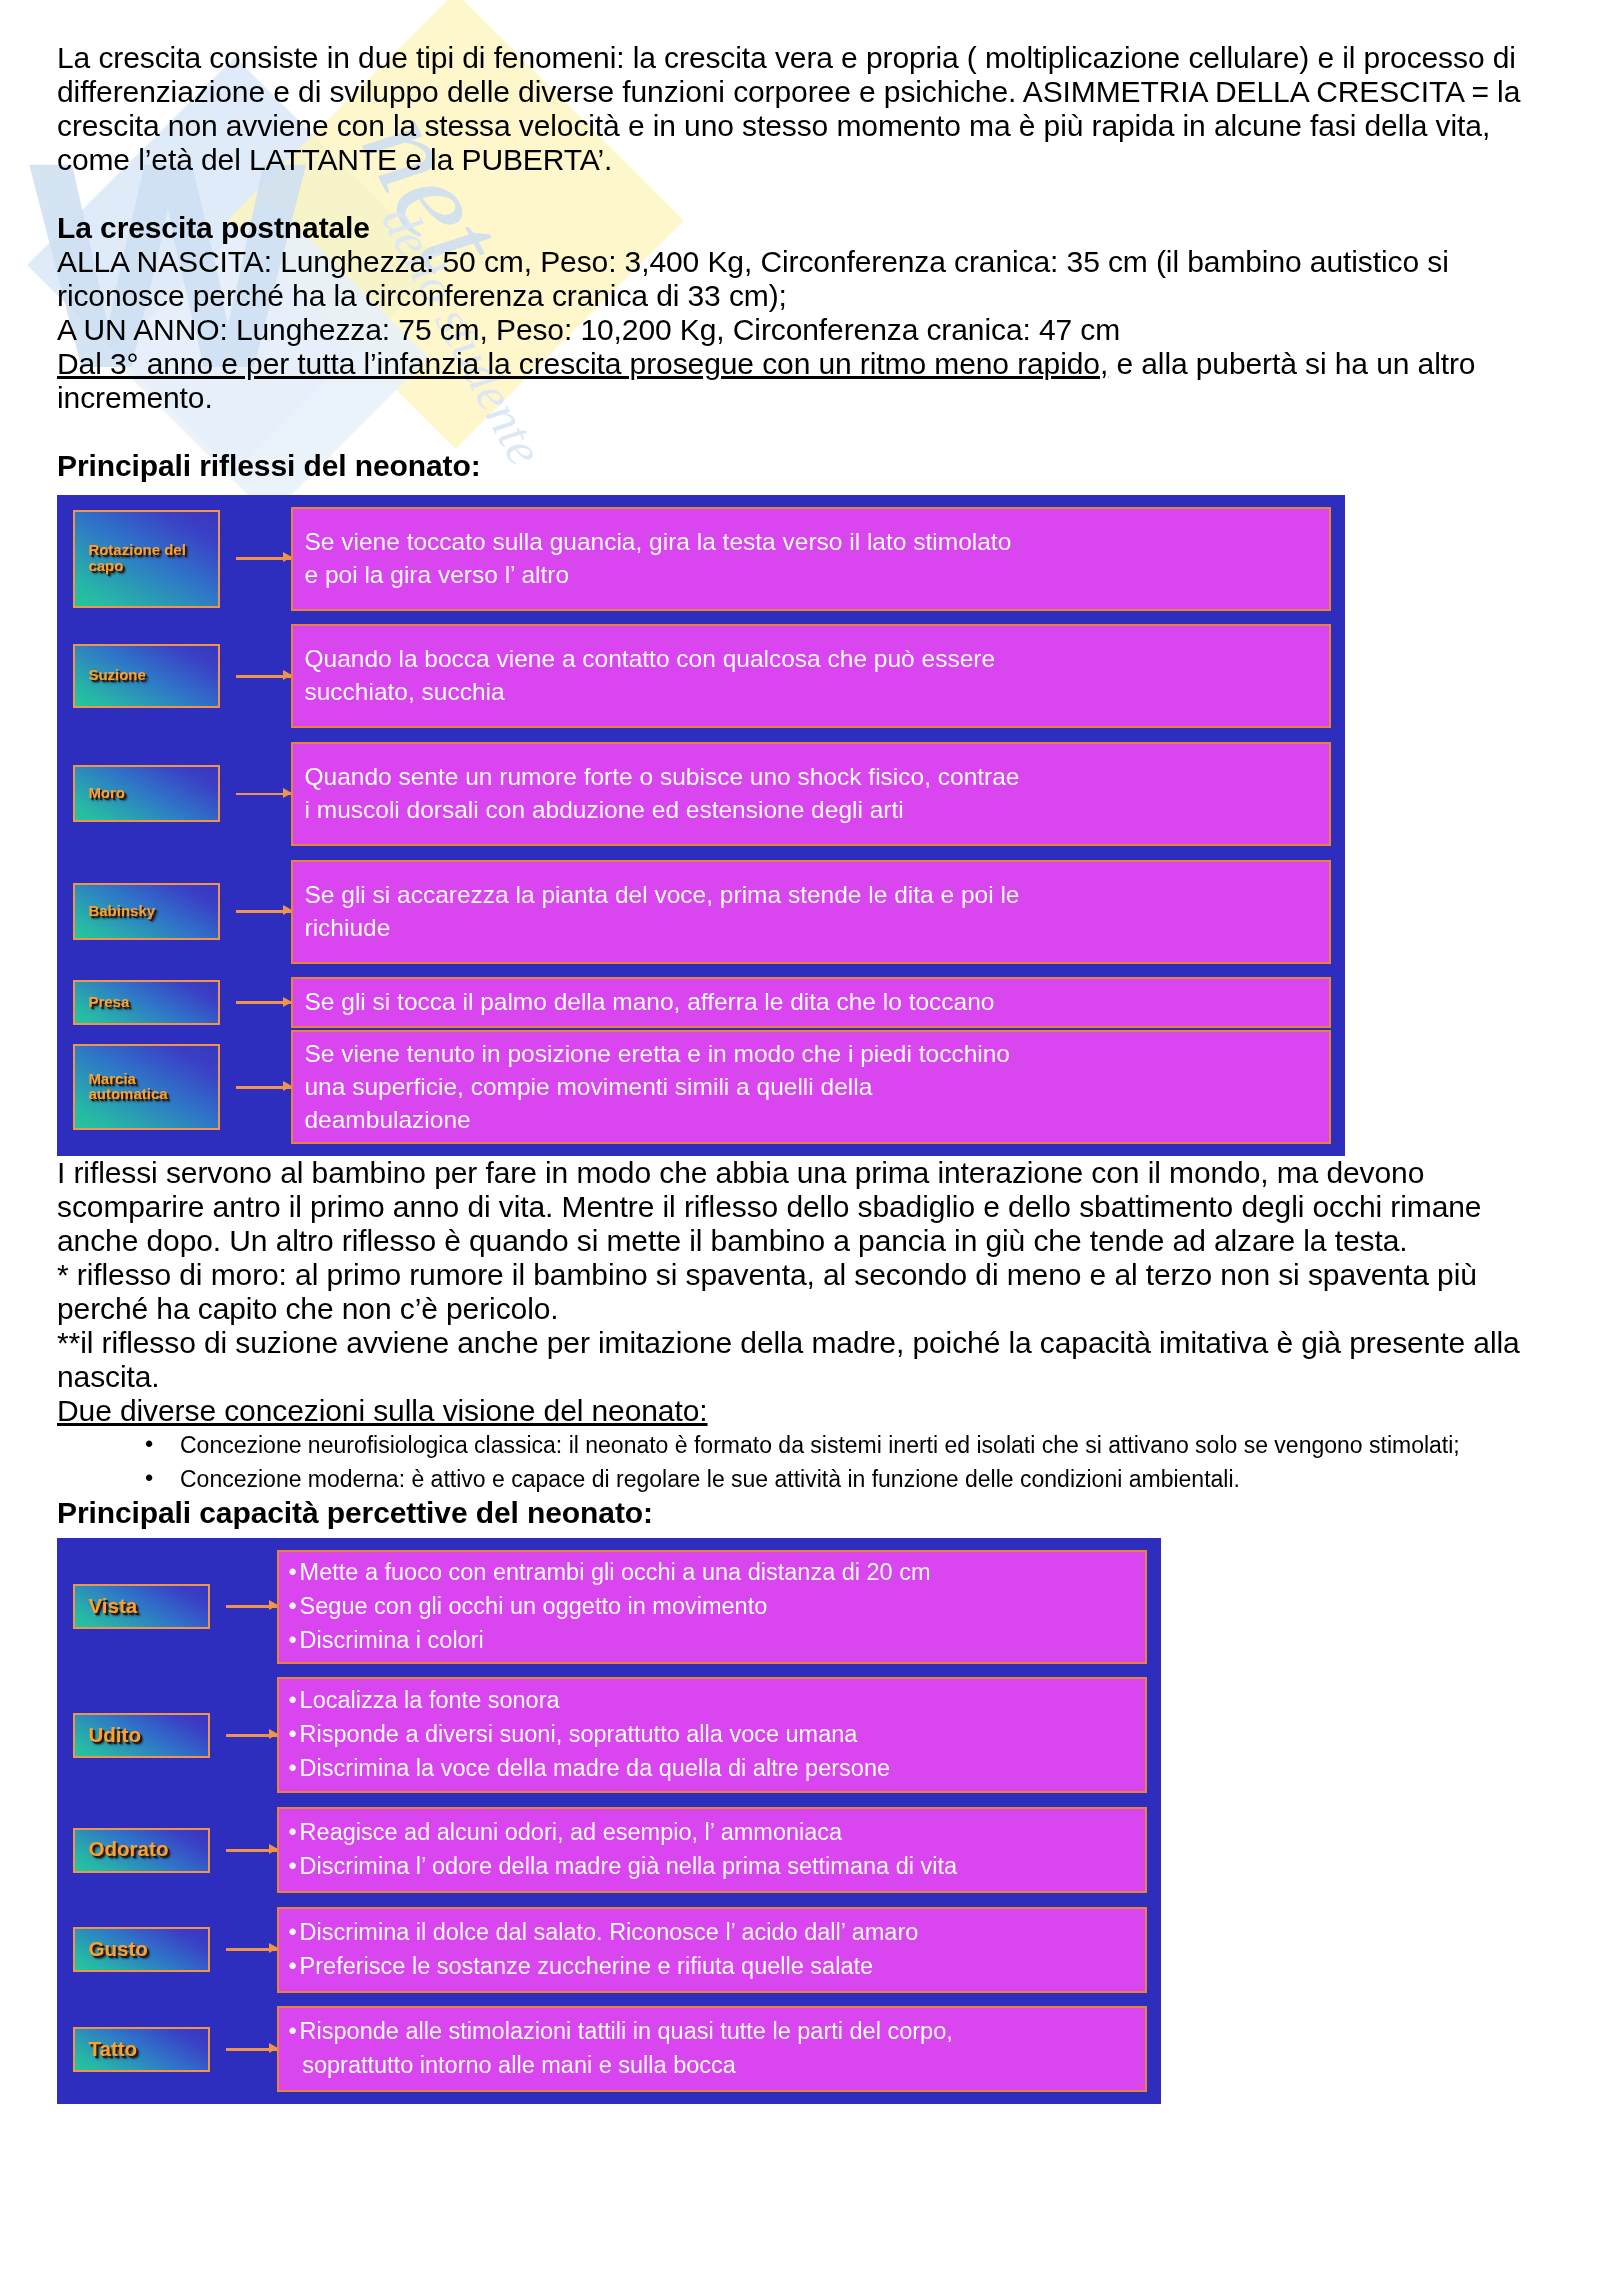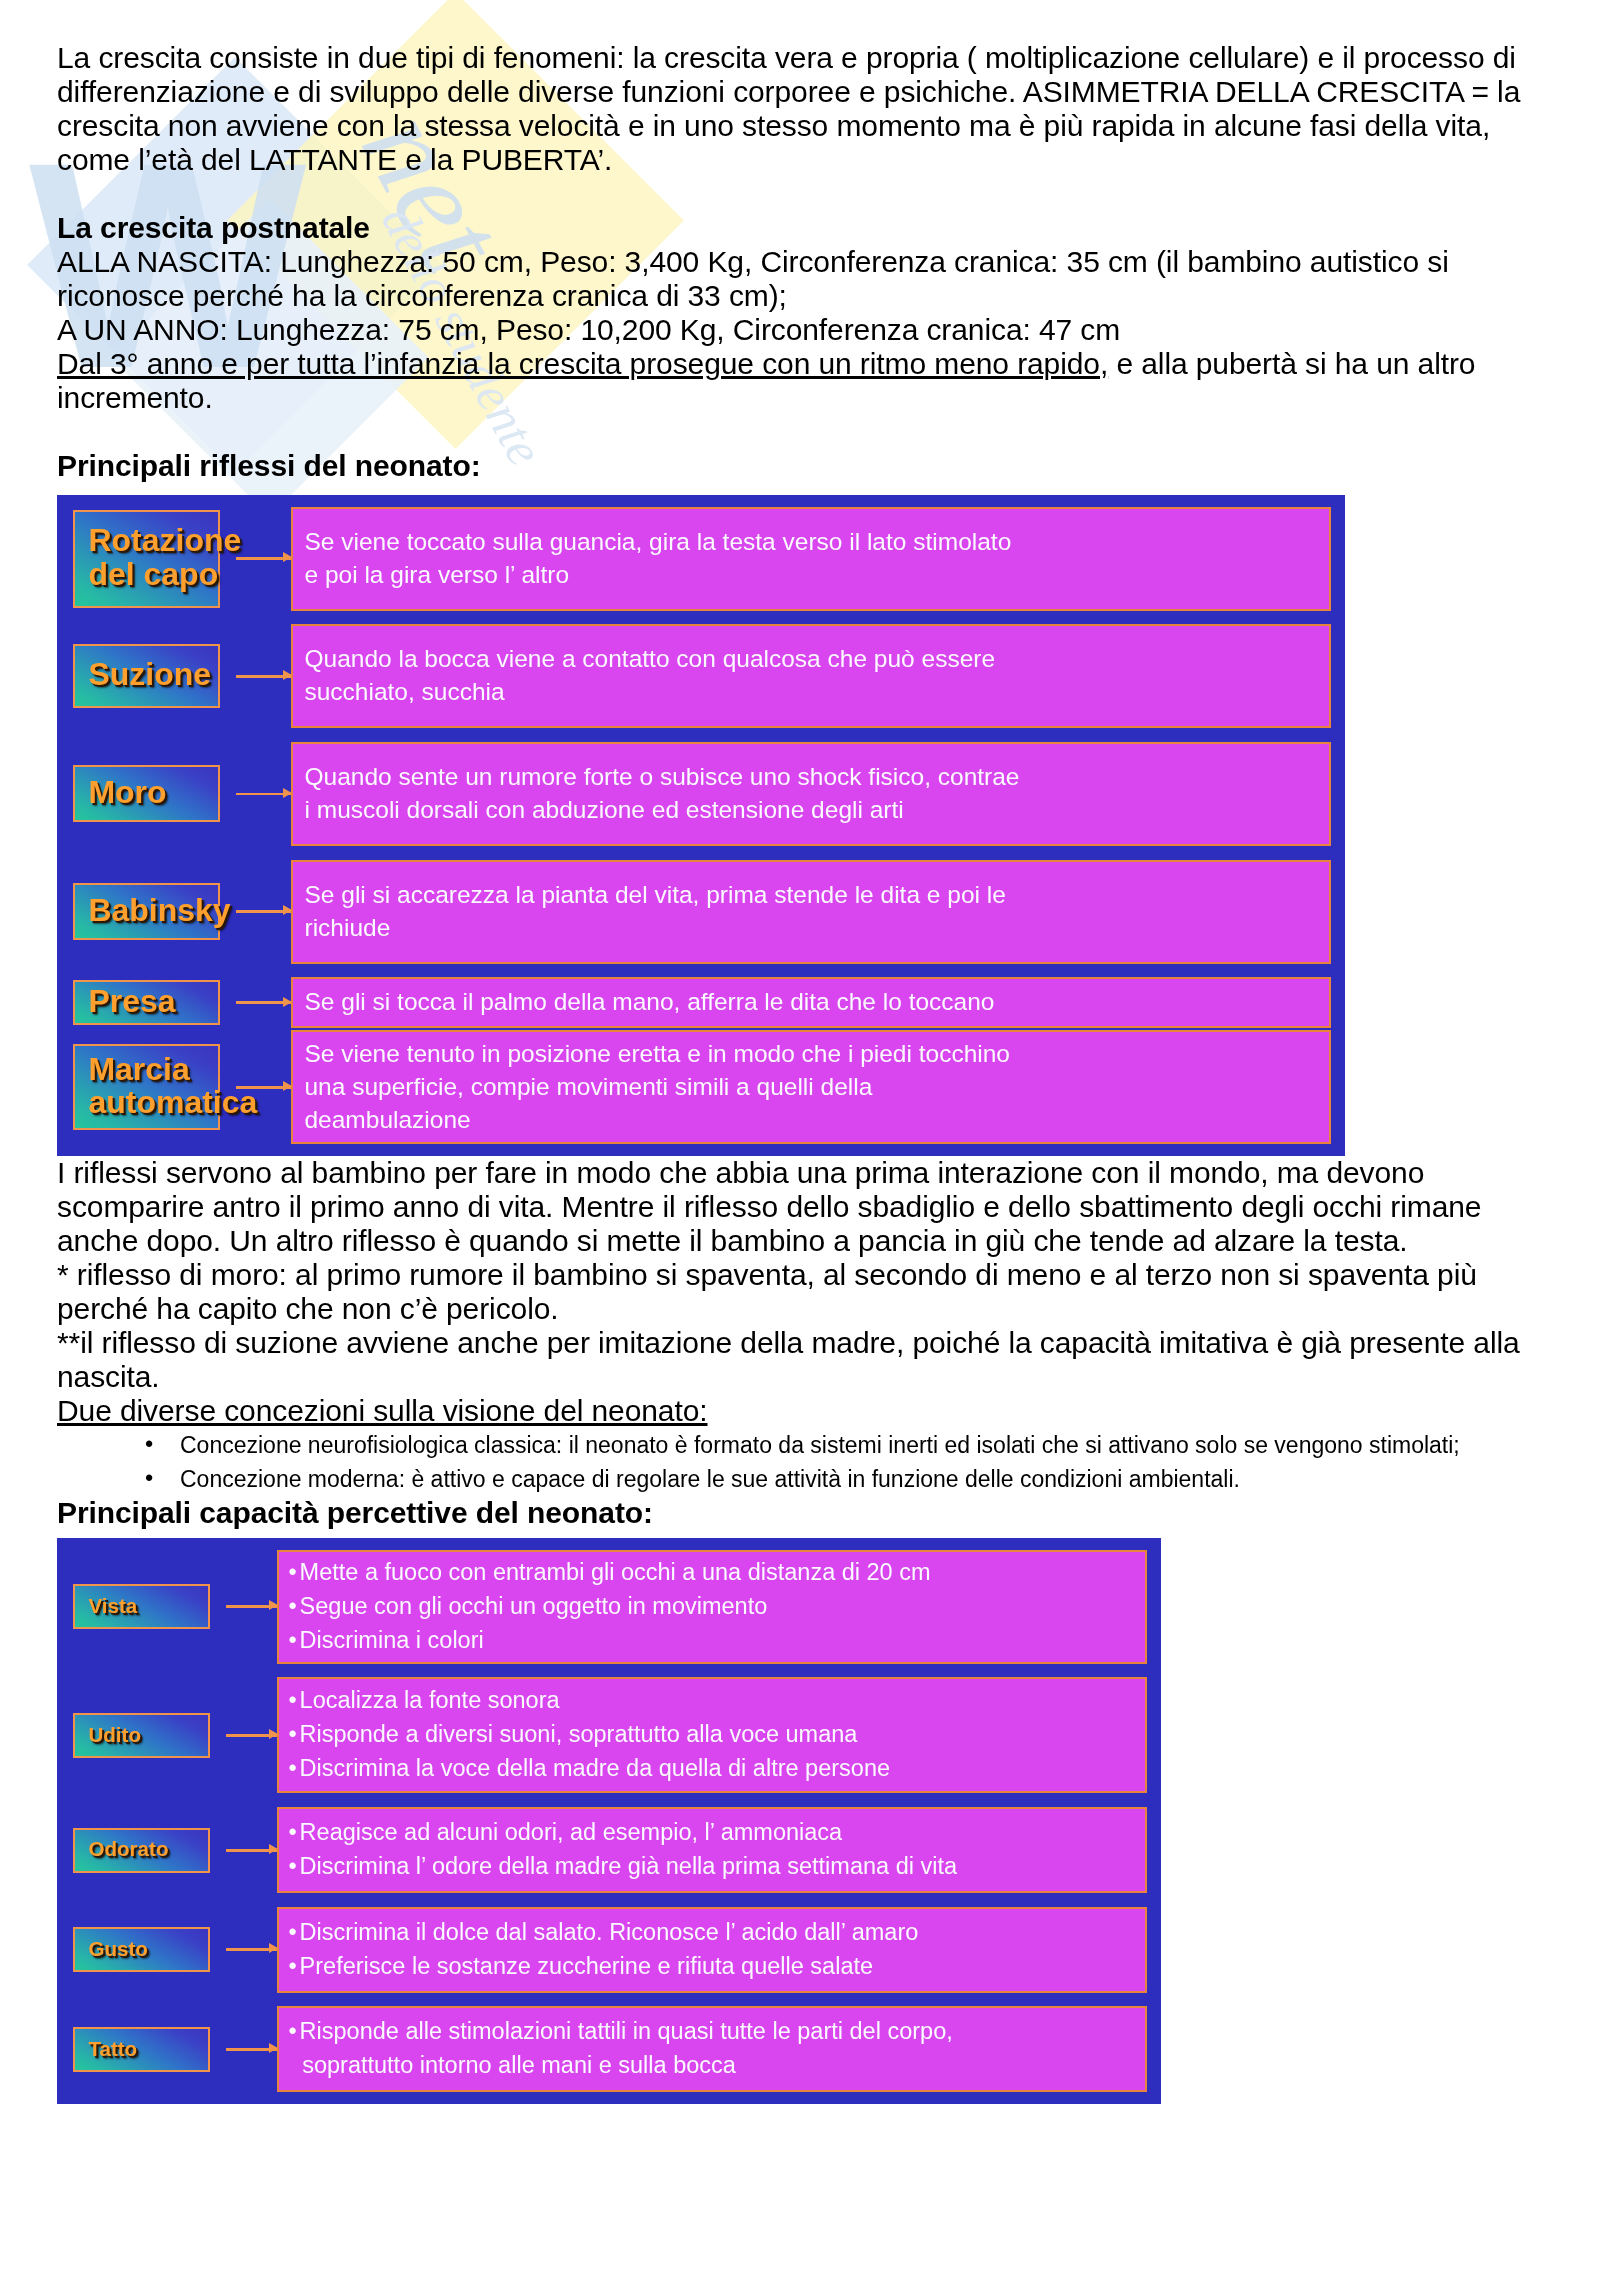--- a/index.html
+++ b/index.html
@@ -187,21 +187,21 @@
   }
   .dtext p {
     margin: 0;
     font-family: "Liberation Sans", sans-serif;
     color: #fafaff;
   }
 
   
   .one .dlabelcell { width: 163px; }
   .one .dlabel { width: 147px; }
-  .one .dlabel span { font-size: 32px; }
+  .one .dlabel span { font-size: 15px; }
   .one .connector { width: 55px; }
   .one .dtext { padding: 8.8px 11.8px 10.8px 11.8px; }
   .one .dtext p { font-size: 24.5px; line-height: 33px; }
 
   .one .drow.r1 { height: 104px; margin-bottom: 13.7px; }
   .one .drow.r1 .dlabel { height: 98px; }
   .one .drow.r2 { height: 104px; margin-bottom: 13.7px; }
   .one .drow.r2 .dlabel { height: 64px; }
   .one .drow.r3 { height: 104px; margin-bottom: 13.7px; }
   .one .drow.r3 .dlabel { height: 57px; }
@@ -298,21 +298,21 @@
     </div>
 
     <div class="drow r4">
       <div class="dlabelcell">
         <div class="dlabel">
           <span>Babinsky</span>
         </div>
       </div>
       <div class="connector"></div>
       <div class="dtext">
-        <p>Se gli si accarezza la pianta del vita, prima stende le dita e poi le</p>
+        <p>Se gli si accarezza la pianta del voce, prima stende le dita e poi le</p>
         <p>richiude</p>
       </div>
     </div>
 
     <div class="drow r5">
       <div class="dlabelcell">
         <div class="dlabel">
           <span>Presa</span>
         </div>
       </div>

